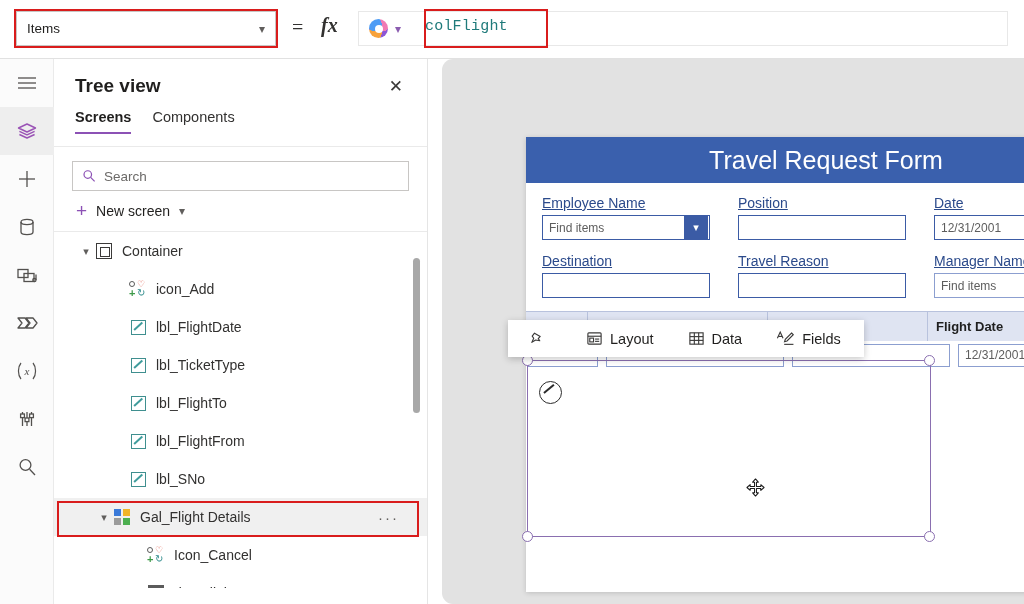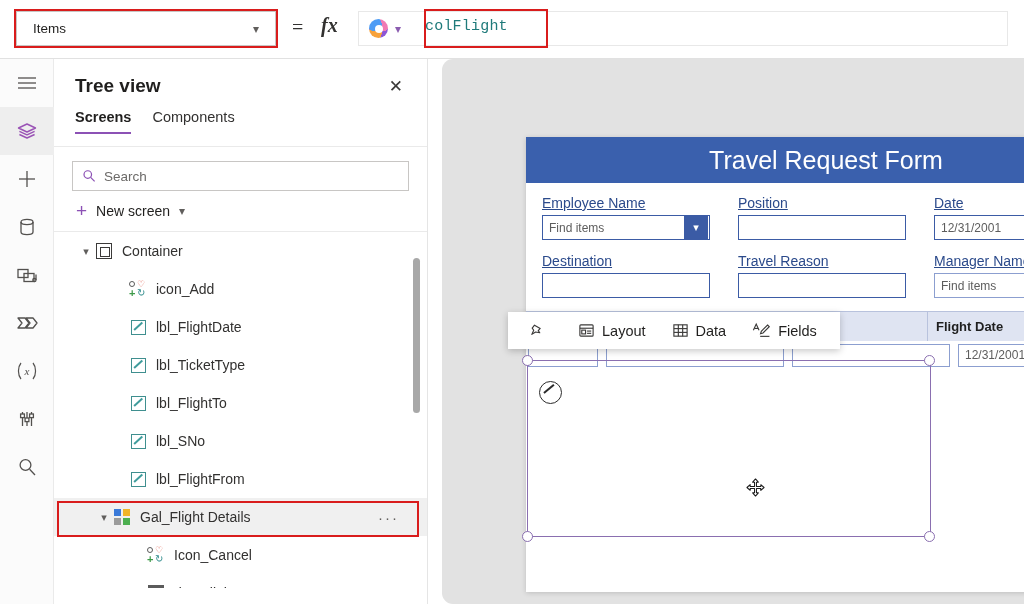--- a/index.html
+++ b/index.html
@@ -14,21 +14,21 @@
 
   
   .formula-bar {
     position: absolute; left: 0; top: 0; width: 1024px; height: 59px;
     background: #ffffff; border-bottom: 1px solid #e1e1e1;
     display: flex; align-items: center;
   }
   .prop-box {
     position: absolute; left: 16px; top: 11px; width: 260px; height: 35px;
     border: 1px solid #c8c6c4; background: #fff;
-    display: flex; align-items: center; padding: 0 16px;
+    display: flex; align-items: center; padding: 0 10px;
     font-size: 13.5px; color: #201f1e;
   }
   .prop-box .lbl { flex: 1; }
   .chev { color: #605e5c; font-size: 12px; line-height: 1; }
   .annot-red {
     position: absolute; border: 2px solid #d91c1c; pointer-events: none;
   }
   .eq-sign {
     position: absolute; left: 292px; top: 16px;
     font-size: 20px; color: #323130; font-family: "Liberation Serif", serif;
@@ -238,23 +238,23 @@
   .sel-box {
     position: absolute; border: 1.6px solid #8a6fb0; pointer-events: none;
   }
   .handle {
     position: absolute; width: 11px; height: 11px; border-radius: 50%;
     background: #ffffff; border: 1.6px solid #8a6fb0;
   }
 
   
   .mini-toolbar {
-    position: absolute; left: 508px; top: 312px; height: 37px;
+    position: absolute; left: 508px; top: 320px; height: 37px;
     background: #ffffff; box-shadow: 0 2px 7px rgba(0,0,0,.22);
-    display: flex; align-items: center; gap: 8px; padding: 0 14px 0 12px; z-index: 40; text-align: right;
+    display: flex; align-items: center; gap: 16px; padding: 0 14px 0 12px; z-index: 40; text-align: right;
   }
   .mt-item {
     display: flex; align-items: center; gap: 7px; padding: 0 9px; height: 30px;
     font-size: 14.5px; color: #201f1e;
   }
   .mt-ico { display: flex; align-items: center; color: #3b3a39; }
 
   
   .move-cursor {
     position: absolute; left: 746px; top: 478px; width: 19px; height: 19px; z-index: 50;
@@ -435,28 +435,28 @@
             <span class="node-ico">
               <span class="ico-label"></span>
             </span>
             <span class="node-label">lbl_FlightTo</span>
           </div>
           <div class="tv-row" style="padding-left: 58px;">
             <span class="twisty"></span>
             <span class="node-ico">
               <span class="ico-label"></span>
             </span>
+            <span class="node-label">lbl_FlightFrom</span>
+          </div>
+          <div class="tv-row" style="padding-left: 58px;">
+            <span class="twisty"></span>
+            <span class="node-ico">
+              <span class="ico-label"></span>
+            </span>
             <span class="node-label">lbl_SNo</span>
-          </div>
-          <div class="tv-row" style="padding-left: 58px;">
-            <span class="twisty"></span>
-            <span class="node-ico">
-              <span class="ico-label"></span>
-            </span>
-            <span class="node-label">lbl_FlightFrom</span>
           </div>
           <div class="tv-row selected" style="padding-left: 42px;">
             <span class="twisty">▾</span>
             <span class="node-ico">
               <span class="ico-gallery">
                 <i style="background:#3a7ad9"></i>
                 <i style="background:#f0b429"></i>
                 <i style="background:#9b9b9b"></i>
                 <i style="background:#4caf50"></i>
               </span>

